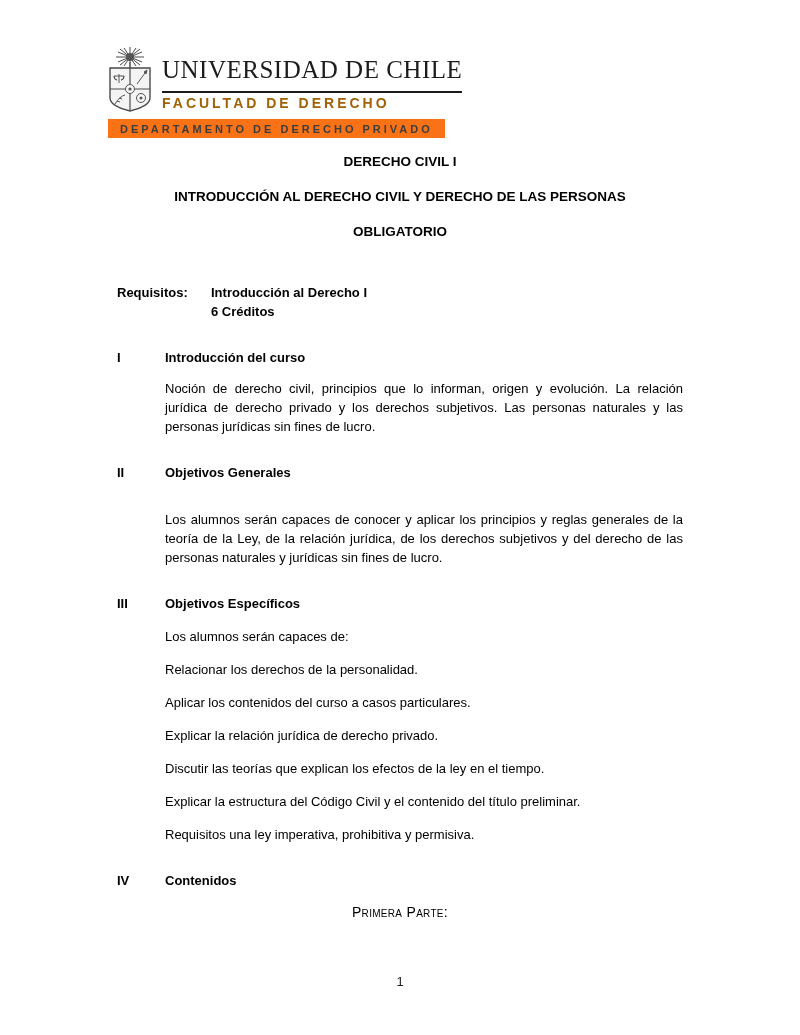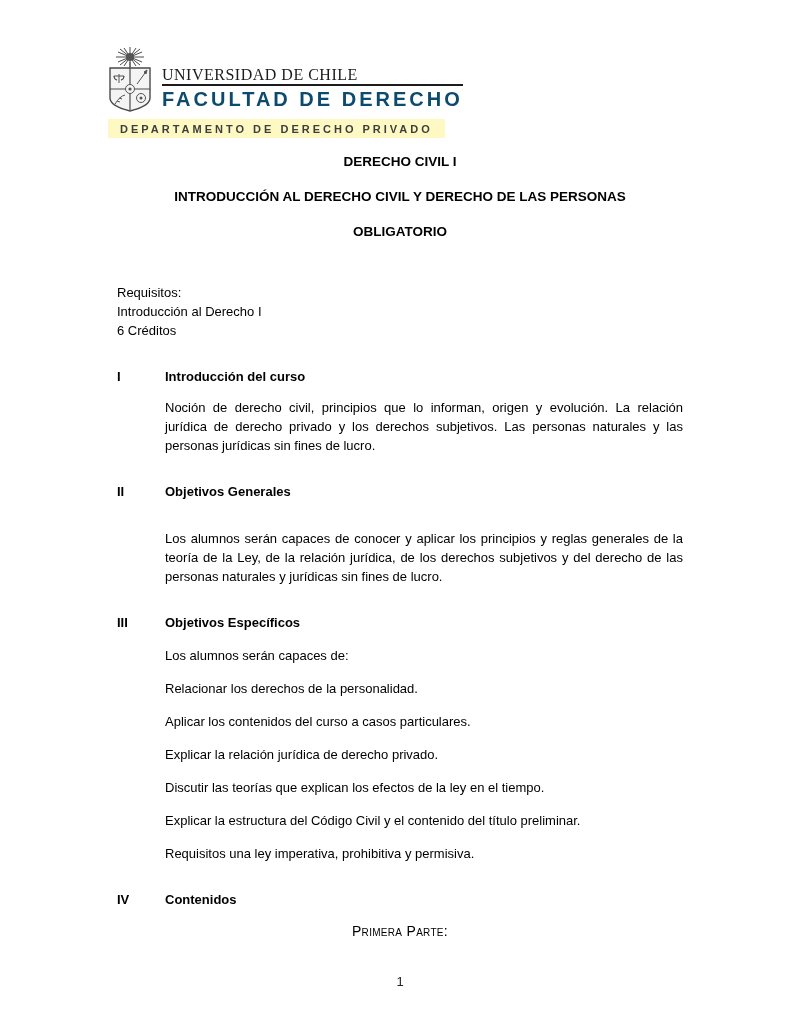--- a/index.html
+++ b/index.html
@@ -20,62 +20,61 @@
   
   .logo-row {
     display: flex;
     align-items: flex-end;
     margin-left: -12px;
   }
   .crest { width: 50px; height: 66px; flex: 0 0 auto; }
   .logo-text { margin-left: 7px; padding-bottom: 1px; }
   .uni-name {
     font-family: "Liberation Serif", "DejaVu Serif", serif;
-    font-size: 16px;
+    font-size: 25px;
     letter-spacing: 0.5px;
     color: #1c1c1c;
     border-bottom: 2px solid #1c1c1c;
-    padding-bottom: 0;
+    padding-bottom: 7px;
     white-space: nowrap;
   }
   .fac-name {
     font-family: "Liberation Sans", sans-serif;
-    font-size: 20px;
+    font-size: 14px;
     font-weight: bold;
     letter-spacing: 3px;
-    color: #0c4a6e;
+    color: #a16207;
     margin-top: 2px;
     white-space: nowrap;
   }
   .dept-banner {
     display: inline-block;
     margin-left: -9px;
     margin-top: 7px;
-    background: #fef9c3;
+    background: #f97316;
     padding: 4px 12px 3px 12px;
     font-size: 11px;
     font-weight: bold;
     letter-spacing: 3px;
     color: #3d3d3d;
     white-space: nowrap;
   }
 
   
   .doc-title { text-align: center; font-weight: bold; font-size: 13.5px; }
   .t1 { margin-top: 16px; }
   .t2 { margin-top: 20px; }
   .t3 { margin-top: 20px; }
 
   
   .requisitos {
     display: flex;
     margin-top: 44px;
-    font-weight: normal;
+    font-weight: bold;
     line-height: 19px;
-    flex-direction: column;
   }
   .req-label { width: 94px; flex: 0 0 auto; }
 
   
   .section { margin-top: 27px; }
   .sec-head { display: flex; font-weight: bold; line-height: 19px; }
   .sec-num { width: 48px; flex: 0 0 auto; }
   .sec-body p {
     margin: 12px 0 0 48px;
     line-height: 19px;

